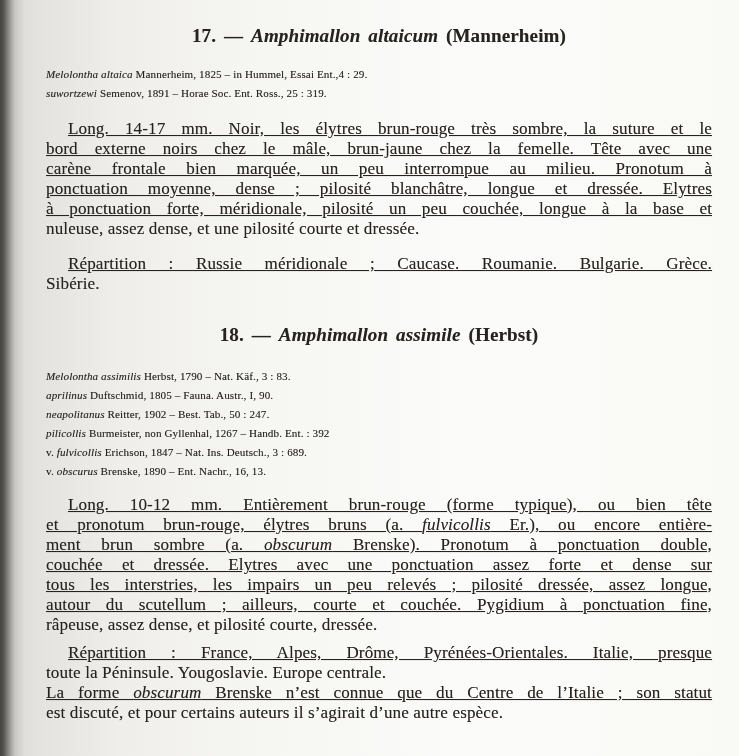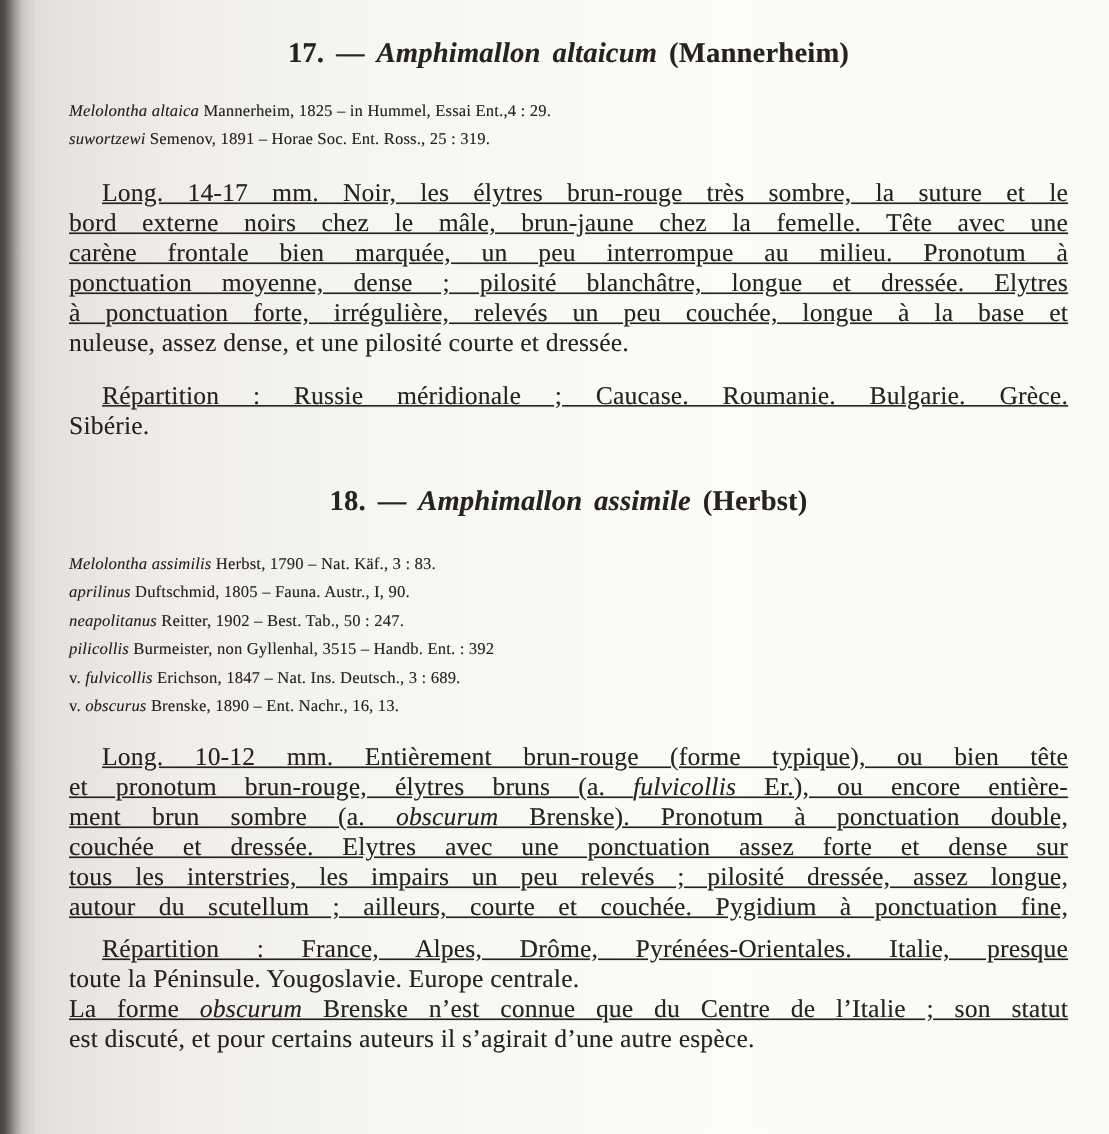--- a/index.html
+++ b/index.html
@@ -54,46 +54,47 @@
       <h2 class="heading"><span class="b">17. — </span><span class="bi">Amphimallon altaicum</span><span class="b"> (Mannerheim)</span></h2>
       <div class="synonymy">
           <div class="line"><span class="i">Melolontha altaica</span><span> Mannerheim, 1825 – in Hummel, Essai Ent.,4 : 29.</span></div>
           <div class="line"><span class="i">suwortzewi</span><span> Semenov, 1891 – Horae Soc. Ent. Ross., 25 : 319.</span></div>
         </div>
       <div class="body desc1">
           <div class="line just indent"><span>Long. 14-17 mm. Noir, les élytres brun-rouge très sombre, la suture et le</span></div>
           <div class="line just"><span>bord externe noirs chez le mâle, brun-jaune chez la femelle. Tête avec une</span></div>
           <div class="line just"><span>carène frontale bien marquée, un peu interrompue au milieu. Pronotum à</span></div>
           <div class="line just"><span>ponctuation moyenne, dense ; pilosité blanchâtre, longue et dressée. Elytres</span></div>
-          <div class="line just"><span>à ponctuation forte, irrégulière, relevés un peu couchée, longue à la base et</span></div>
+          <div class="line just"><span>à ponctuation forte, méridionale, pilosité un peu couchée, longue à la base et</span></div>
           <div class="line"><span>nuleuse, assez dense, et une pilosité courte et dressée.</span></div>
         </div>
       <div class="body rep1">
           <div class="line just indent"><span>Répartition : Russie méridionale ; Caucase. Roumanie. Bulgarie. Grèce.</span></div>
           <div class="line"><span>Sibérie.</span></div>
         </div>
     </section>
 
     <section>
       <h2 class="heading h18"><span class="b">18. — </span><span class="bi">Amphimallon assimile</span><span class="b"> (Herbst)</span></h2>
       <div class="synonymy syn2">
           <div class="line"><span class="i">Melolontha assimilis</span><span> Herbst, 1790 – Nat. Käf., 3 : 83.</span></div>
           <div class="line"><span class="i">aprilinus</span><span> Duftschmid, 1805 – Fauna. Austr., I, 90.</span></div>
           <div class="line"><span class="i">neapolitanus</span><span> Reitter, 1902 – Best. Tab., 50 : 247.</span></div>
-          <div class="line"><span class="i">pilicollis</span><span> Burmeister, non Gyllenhal, 3515 – Handb. Ent. : 392</span></div>
+          <div class="line"><span class="i">pilicollis</span><span> Burmeister, non Gyllenhal, 1267 – Handb. Ent. : 392</span></div>
           <div class="line"><span>v. </span><span class="i">fulvicollis</span><span> Erichson, 1847 – Nat. Ins. Deutsch., 3 : 689.</span></div>
           <div class="line"><span>v. </span><span class="i">obscurus</span><span> Brenske, 1890 – Ent. Nachr., 16, 13.</span></div>
         </div>
       <div class="body desc2">
           <div class="line just indent"><span>Long. 10-12 mm. Entièrement brun-rouge (forme typique), ou bien tête</span></div>
           <div class="line just"><span>et pronotum brun-rouge, élytres bruns (a. </span><span class="i">fulvicollis</span><span> Er.), ou encore entière-</span></div>
           <div class="line just"><span>ment brun sombre (a. </span><span class="i">obscurum</span><span> Brenske). Pronotum à ponctuation double,</span></div>
           <div class="line just"><span>couchée et dressée. Elytres avec une ponctuation assez forte et dense sur</span></div>
           <div class="line just"><span>tous les interstries, les impairs un peu relevés ; pilosité dressée, assez longue,</span></div>
           <div class="line just"><span>autour du scutellum ; ailleurs, courte et couchée. Pygidium à ponctuation fine,</span></div>
+          <div class="line"><span>râpeuse, assez dense, et pilosité courte, dressée.</span></div>
         </div>
       <div class="body rep2">
           <div class="line just indent"><span>Répartition : France, Alpes, Drôme, Pyrénées-Orientales. Italie, presque</span></div>
           <div class="line"><span>toute la Péninsule. Yougoslavie. Europe centrale.</span></div>
         </div>
       <div class="body note">
           <div class="line just"><span>La forme </span><span class="i">obscurum</span><span> Brenske n’est connue que du Centre de l’Italie ; son statut</span></div>
           <div class="line"><span>est discuté, et pour certains auteurs il s’agirait d’une autre espèce.</span></div>
         </div>
     </section>

